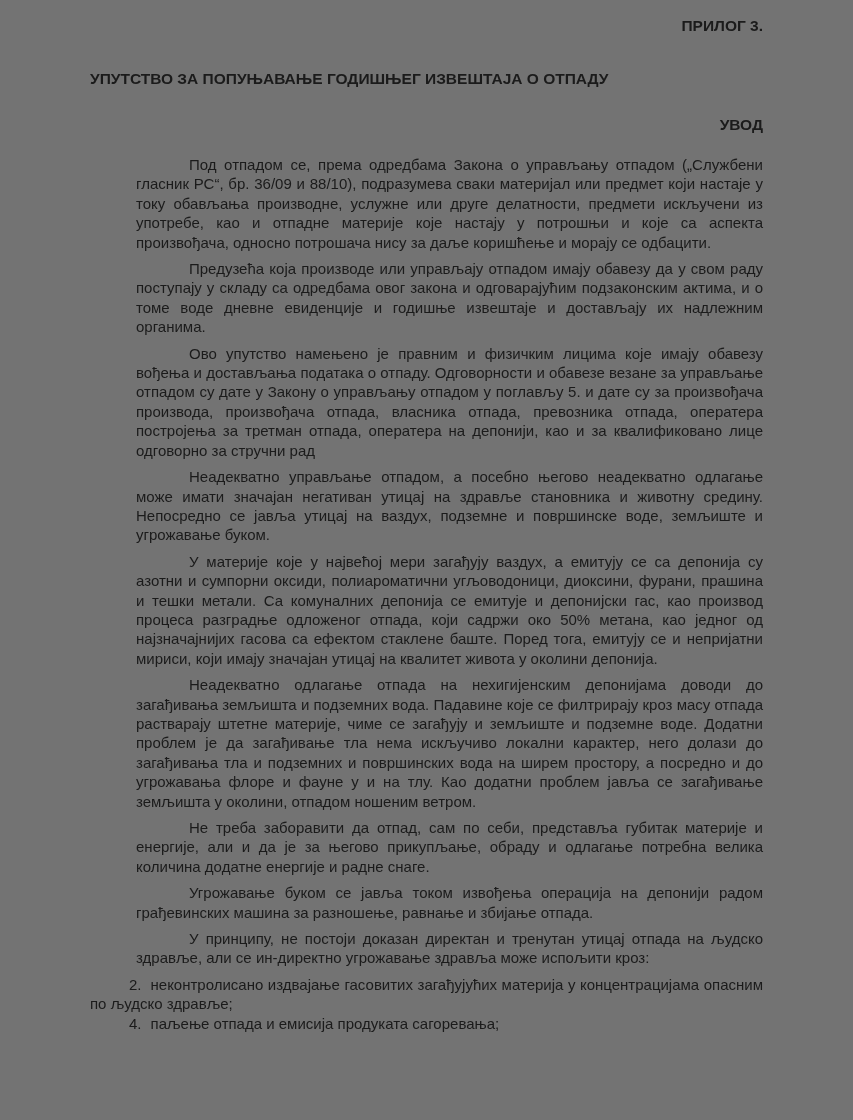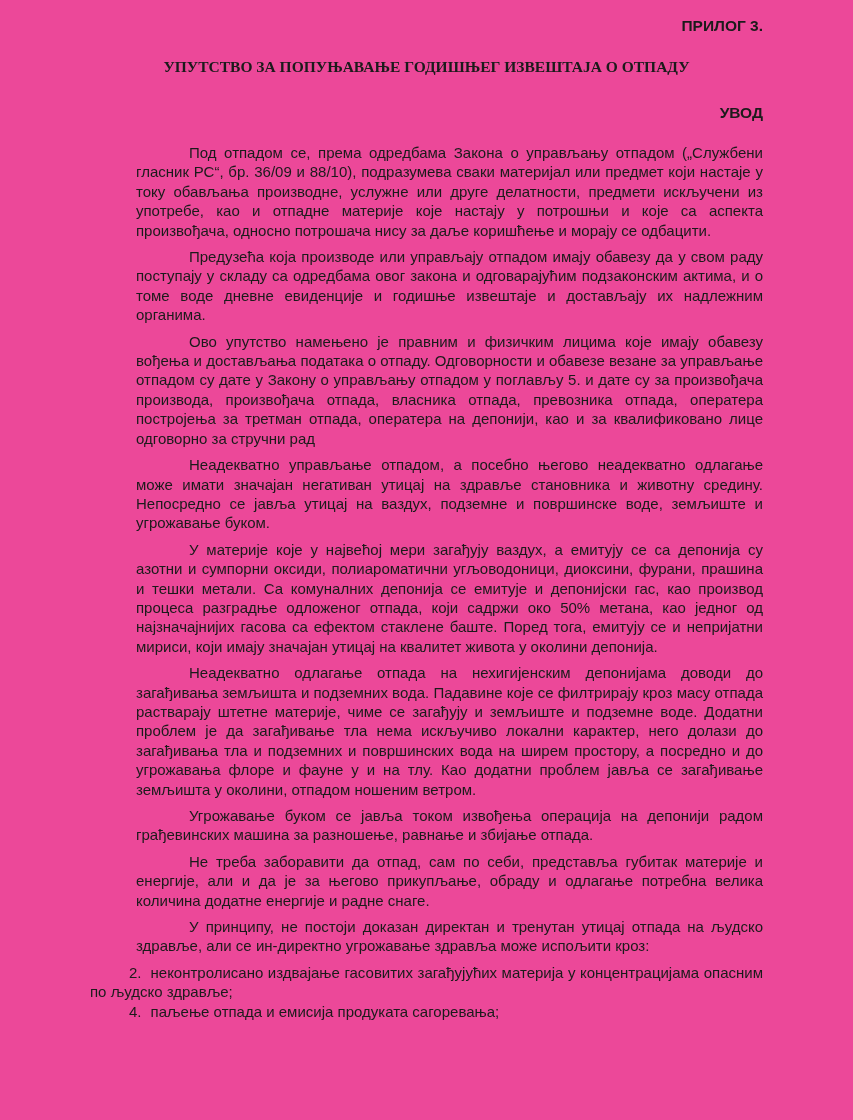--- a/index.html
+++ b/index.html
@@ -7,36 +7,35 @@
   body {
     width: 853px;
     height: 1120px;
     font-family: "Liberation Sans", "DejaVu Sans", sans-serif;
     color: #1b1b1b;
     overflow: hidden;
   }
   .page {
     width: 853px;
     height: 1120px;
-    background: #ec4899;
+    background: #737373;
     padding: 16px 90px 56px 90px;
   }
   .annex-label {
     text-align: right;
     font-weight: bold;
     font-size: 15.5px;
     line-height: 19px;
   }
   .doc-title {
-    margin-top: 22px;
-    text-align: center;
+    margin-top: 34px;
+    text-align: left;
     font-weight: bold;
     font-size: 15.5px;
     line-height: 19px;
-    font-family: Liberation Serif, serif;
   }
   .section-heading {
     margin-top: 27px;
     margin-bottom: 21px;
     text-align: right;
     font-weight: bold;
     font-size: 15.5px;
     line-height: 19px;
   }
   .para {
@@ -69,22 +68,22 @@
   <h1 class="doc-title">УПУТСТВО ЗА ПОПУЊАВАЊЕ ГОДИШЊЕГ ИЗВЕШТАЈА О ОТПАДУ</h1>
 
   <h2 class="section-heading">УВОД</h2>
 
   <p class="para">Под отпадом се, према одредбама Закона о управљању отпадом („Службени гласник РС“, бр. 36/09 и 88/10), подразумева сваки материјал или предмет који настаје у току обављања производне, услужне или друге делатности, предмети искључени из употребе, као и отпадне материје које настају у потрошњи и које са аспекта произвођача, односно потрошача нису за даље коришћење и морају се одбацити.</p>
   <p class="para">Предузећа која производе или управљају отпадом имају обавезу да у свом раду поступају у складу са одредбама овог закона и одговарајућим подзаконским актима, и о томе воде дневне евиденције и годишње извештаје и достављају их надлежним органима.</p>
   <p class="para">Ово упутство намењено је правним и физичким лицима које имају обавезу вођења и достављања података о отпаду. Одговорности и обавезе везане за управљање отпадом су дате у Закону о управљању отпадом у поглављу 5. и дате су за произвођача производа, произвођача отпада, власника отпада, превозника отпада, оператера постројења за третман отпада, оператера на депонији, као и за квалификовано лице одговорно за стручни рад</p>
   <p class="para">Неадекватно управљање отпадом, а посебно његово неадекватно одлагање може имати значајан негативан утицај на здравље становника и животну средину. Непосредно се јавља утицај на ваздух, подземне и површинске воде, земљиште и угрожавање буком.</p>
   <p class="para">У материје које у највећој мери загађују ваздух, а емитују се са депонија су азотни и сумпорни оксиди, полиароматични угљоводоници, диоксини, фурани, прашина и тешки метали. Са комуналних депонија се емитује и депонијски гас, као производ процеса разградње одложеног отпада, који садржи око 50% метана, као једног од најзначајнијих гасова са ефектом стаклене баште. Поред тога, емитују се и непријатни мириси, који имају значајан утицај на квалитет живота у околини депонија.</p>
   <p class="para">Неадекватно одлагање отпада на нехигијенским депонијама доводи до загађивања земљишта и подземних вода. Падавине које се филтрирају кроз масу отпада растварају штетне материје, чиме се загађују и земљиште и подземне воде. Додатни проблем је да загађивање тла нема искључиво локални карактер, него долази до загађивања тла и подземних и површинских вода на ширем простору, а посредно и до угрожавања флоре и фауне у и на тлу. Као додатни проблем јавља се загађивање земљишта у околини, отпадом ношеним ветром.</p>
+  <p class="para">Не треба заборавити да отпад, сам по себи, представља губитак материје и енергије, али и да је за његово прикупљање, обраду и одлагање потребна велика количина додатне енергије и радне снаге.</p>
   <p class="para">Угрожавање буком се јавља током извођења операција на депонији радом грађевинских машина за разношење, равнање и збијање отпада.</p>
-  <p class="para">Не треба заборавити да отпад, сам по себи, представља губитак материје и енергије, али и да је за његово прикупљање, обраду и одлагање потребна велика количина додатне енергије и радне снаге.</p>
   <p class="para">У принципу, не постоји доказан директан и тренутан утицај отпада на људско здравље, али се ин-директно угрожавање здравља може испољити кроз:</p>
 
   <div class="numbered-list">
     <p class="list-item"><span class="num">2.</span><span>неконтролисано издвајање гасовитих загађујућих материја у концентрацијама опасним по људско здравље;</span></p>
     <p class="list-item"><span class="num">4.</span><span>паљење отпада и емисија продуката сагоревања;</span></p>
   </div>
 
 </div>
 
 </body></html>

